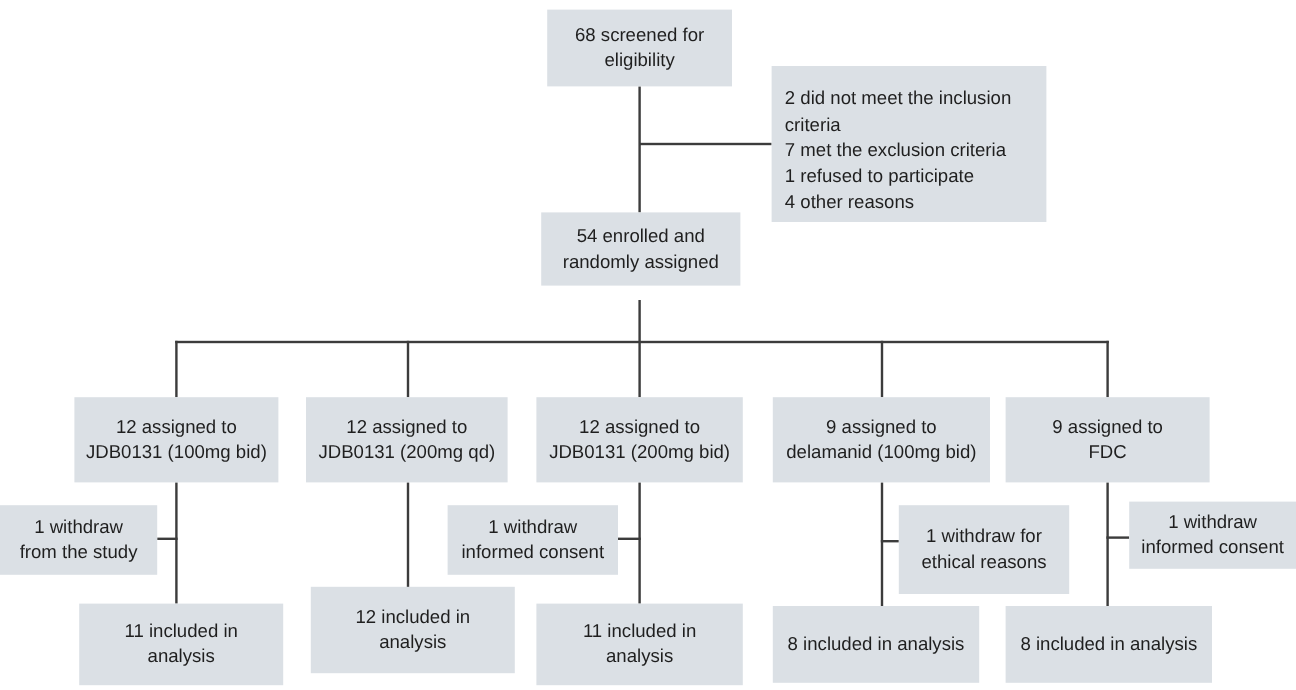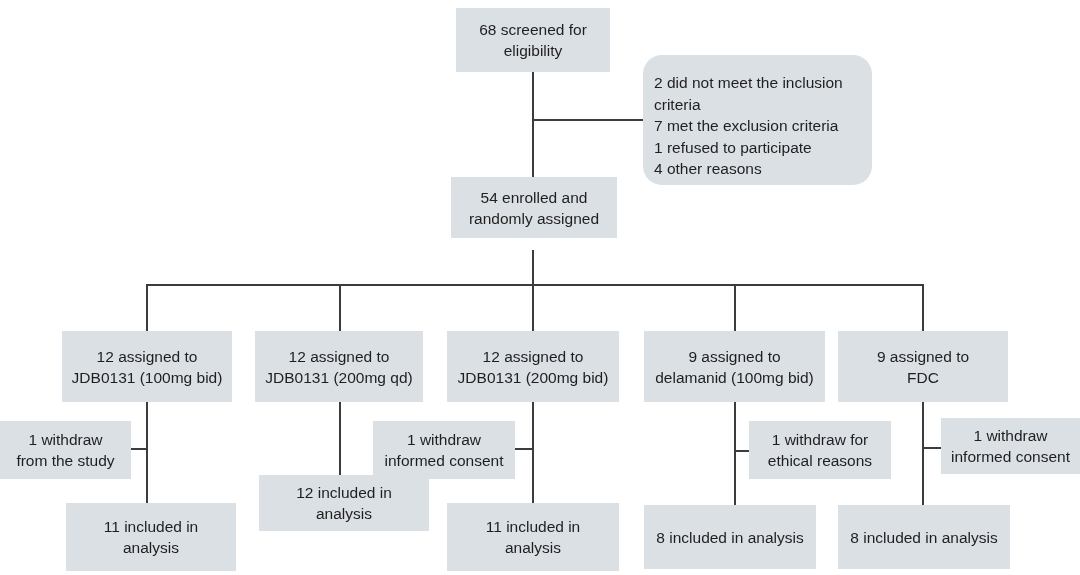--- a/index.html
+++ b/index.html
@@ -30,21 +30,20 @@
     justify-content: center;
     text-align: center;
     white-space: pre-line;
     padding: 4px 6px;
   }
   .node.align-left {
     align-items: flex-start;
     justify-content: flex-start;
     text-align: left;
     padding: 17px 22px 10px 11px;
-    border-radius: 19px;
   }
   .edge {
     position: absolute;
     background: var(--line-color);
   }
   .edge.h { height: 2px; }
   .edge.v { width: 2px; }
 </style>
 </head>
 <body>
@@ -88,27 +87,27 @@
 JDB0131 (200mg bid)</div>
   <div class="node" style="left:644px; top:331px; width:181px; height:71px;">9 assigned to
 delamanid (100mg bid)</div>
   <div class="node" style="left:838px; top:331px; width:170px; height:71px;">9 assigned to
 FDC</div>
 
   <div class="node" style="left:0px;   top:421px; width:131px; height:58px;">1 withdraw
 from the study</div>
   <div class="node" style="left:373px; top:421px; width:142px; height:58px;">1 withdraw
 informed consent</div>
-  <div class="node" style="left:749px; top:421px; width:142px; height:58px;">1 withdraw for
+  <div class="node" style="left:749px; top:421px; width:142px; height:74px;">1 withdraw for
 ethical reasons</div>
   <div class="node" style="left:941px; top:418px; width:139px; height:56px;">1 withdraw
 informed consent</div>
 
   <div class="node" style="left:66px;  top:503px; width:170px; height:68px;">11 included in
 analysis</div>
-  <div class="node" style="left:259px; top:475px; width:170px; height:56px;">12 included in
+  <div class="node" style="left:259px; top:489px; width:170px; height:72px;">12 included in
 analysis</div>
   <div class="node" style="left:447px; top:503px; width:172px; height:68px;">11 included in
 analysis</div>
   <div class="node" style="left:644px; top:505px; width:172px; height:64px;">8 included in analysis</div>
   <div class="node" style="left:838px; top:505px; width:172px; height:64px;">8 included in analysis</div>
 
 </div>
 
 </body></html>

